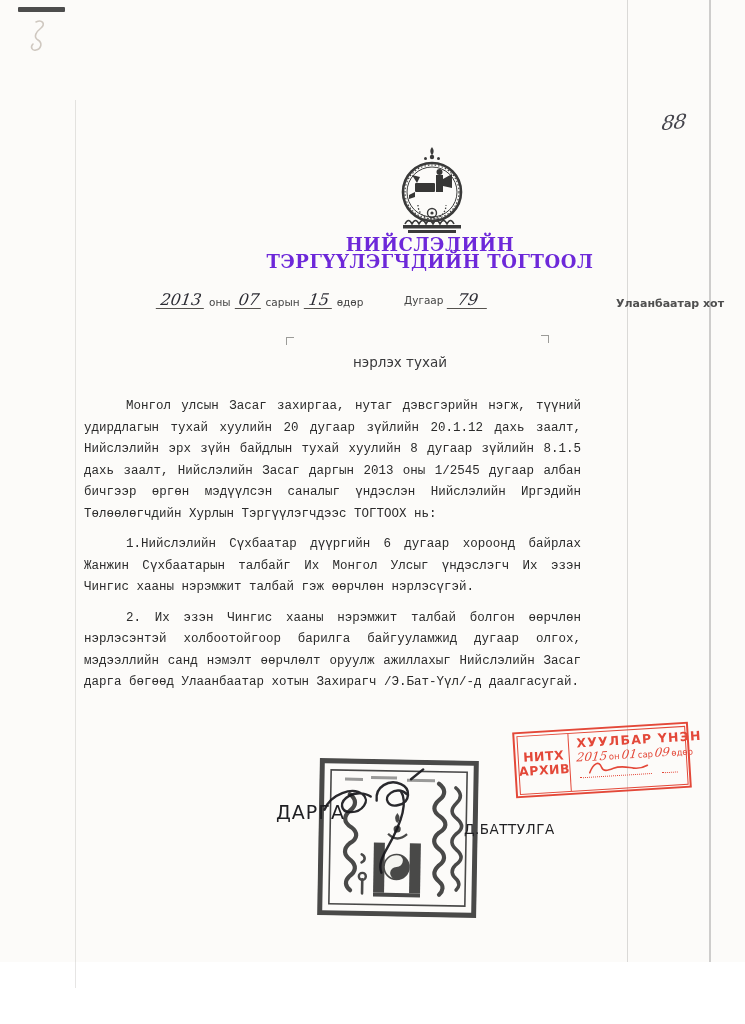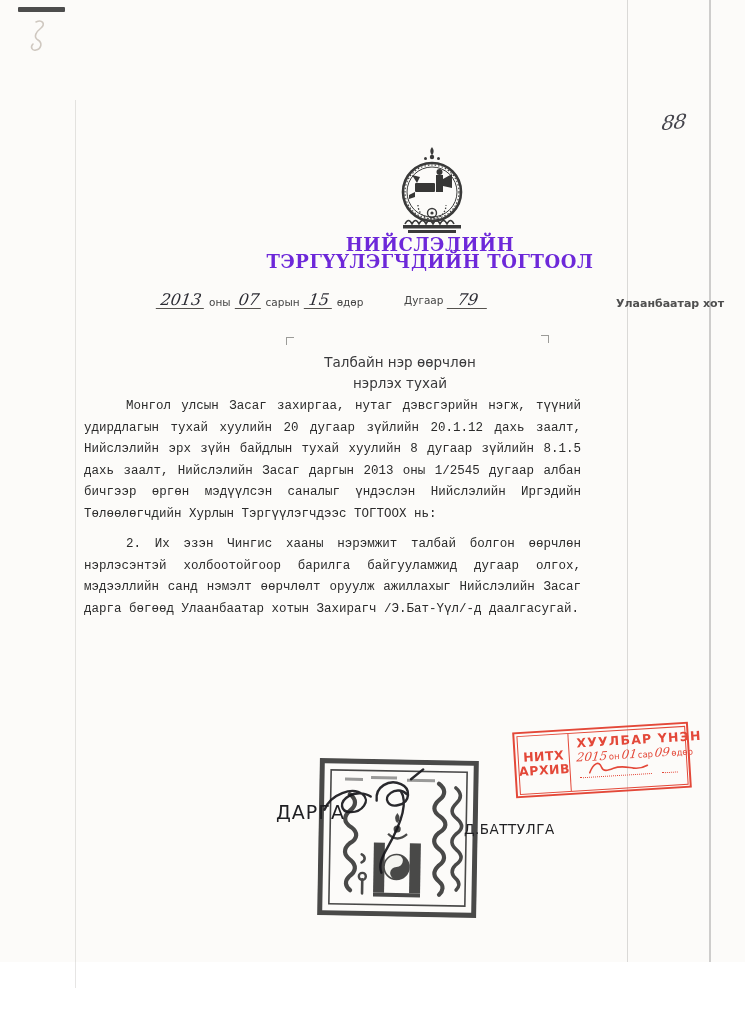--- a/index.html
+++ b/index.html
@@ -128,26 +128,26 @@
 </div>
 <div class="abs doc-number-group">
   <span class="dl-label">Дугаар</span>
   <span class="hw blank" style="width:40px;">79</span>
 </div>
 <div class="abs city-label">Улаанбаатар хот</div>
 
 <div class="abs bracket-left"></div>
 <div class="abs bracket-right"></div>
 <div class="abs doc-title">
-  <div>Талбайн нэр өөрчлөн</div>
   <div>нэрлэх тухай</div>
 </div>
 
 <div class="abs doc-body">
   <p>Монгол улсын Засаг захиргаа, нутаг дэвсгэрийн нэгж, түүний удирдлагын тухай хуулийн 20 дугаар зүйлийн 20.1.12 дахь заалт, Нийслэлийн эрх зүйн байдлын тухай хуулийн 8 дугаар зүйлийн 8.1.5 дахь заалт, Нийслэлийн Засаг даргын 2013 оны 1/2545 дугаар албан бичгээр өргөн мэдүүлсэн саналыг үндэслэн Нийслэлийн Иргэдийн Төлөөлөгчдийн Хурлын Тэргүүлэгчдээс ТОГТООХ нь:</p>
+  <p>1.Нийслэлийн Сүхбаатар дүүргийн 6 дугаар хороонд байрлах Жанжин Сүхбаатарын талбайг Их Монгол Улсыг үндэслэгч Их эзэн Чингис хааны нэрэмжит талбай гэж өөрчлөн нэрлэсүгэй.</p>
   <p>2. Их эзэн Чингис хааны нэрэмжит талбай болгон өөрчлөн нэрлэсэнтэй холбоотойгоор барилга байгууламжид дугаар олгох, мэдээллийн санд нэмэлт өөрчлөлт оруулж ажиллахыг Нийслэлийн Засаг дарга бөгөөд Улаанбаатар хотын Захирагч /Э.Бат-Үүл/-д даалгасугай.</p>
 </div>
 
 <div class="abs archive-stamp">
   <div class="stamp-outer">
     <div class="stamp-inner">
       <div class="stamp-left">
         <div>НИТХ</div>
         <div>АРХИВ</div>
       </div>

